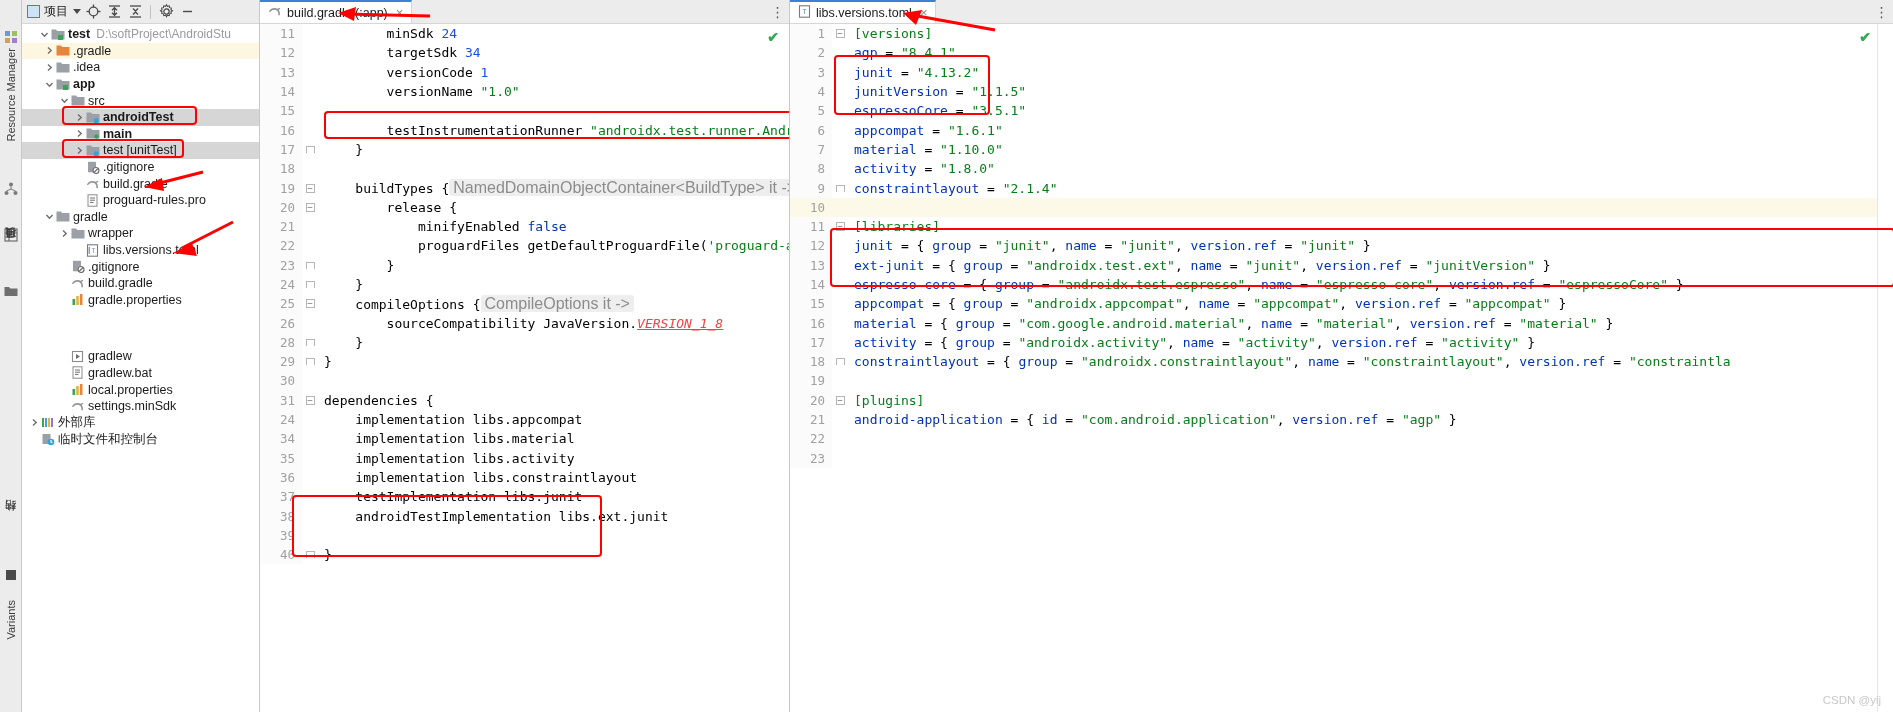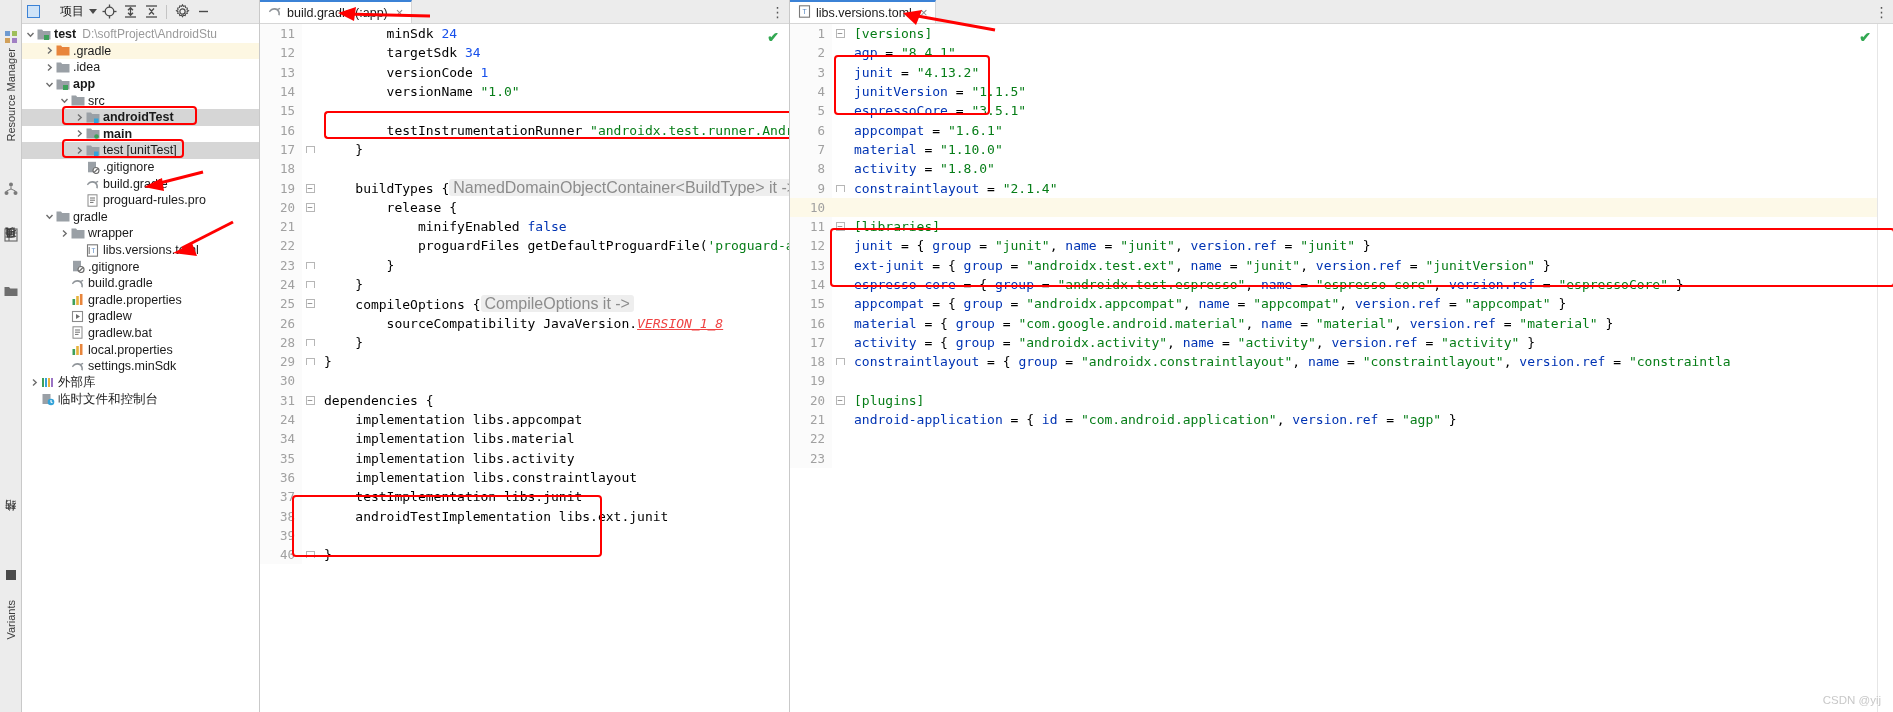--- a/index.html
+++ b/index.html
@@ -57,21 +57,21 @@
   .project-toolbar {
     height: 24px;
     display: flex;
     align-items: center;
     background: #ececec;
     border-bottom: 1px solid #d6d6d6;
     padding: 0 3px;
     gap: 3px;
   }
   .pt-label {
-    display: flex; align-items: center; gap: 20px;
+    display: flex; align-items: center; gap: 4px;
     font-size: 12px; color: #1b1b1b;
     padding: 0 2px;
   }
   .sq-icon {
     width: 13px; height: 13px;
     border: 1.6px solid #3b82d6;
     background: #cfe3f7;
     display: inline-block;
   }
   .caret-down {
@@ -340,21 +340,21 @@
           </svg>
       </div>
       <div class="tb-btn">
         <svg width="15" height="15" viewBox="0 0 15 15">
             <line x1="3" y1="7.5" x2="12" y2="7.5" stroke="#4a4a4a" stroke-width="1.4"></line>
           </svg>
       </div>
     </div>
 
     <div class="tree" id="tree">
-        <div class="row" style="padding-left: 2px;">
+        <div class="row" style="padding-left: 16px;">
           <span class="twisty">
             <svg width="9" height="9" viewBox="0 0 9 9">
               <polyline points="1.5,3 4.5,6.2 7.5,3" fill="none" stroke="#6e6e6e" stroke-width="1.4"></polyline>
             </svg>
           </span>
           <span class="ficon">
             <svg width="14" height="13" viewBox="0 0 14 13">
               <path d="M0.5 1.5 L5 1.5 L6.2 3 L13.5 3 L13.5 11.5 L0.5 11.5 Z" fill="#9aa0a6"></path>
               <rect x="7" y="7" width="5" height="5" fill="#3ea05a"></rect>
             </svg>
@@ -550,21 +550,21 @@
           <span class="twisty"></span>
           <span class="ficon">
             <svg width="13" height="13" viewBox="0 0 13 13">
               <rect x="1.5" y="6" width="2.6" height="6" fill="#3ea05a"></rect>
               <rect x="5.2" y="3" width="2.6" height="9" fill="#e8b33c"></rect>
               <rect x="8.9" y="1" width="2.6" height="11" fill="#e8853c"></rect>
             </svg>
           </span>
           <span class="lbl">gradle.properties</span>
         </div>
-        <div class="row" style="padding-left: 36px;">
+        <div class="row" style="padding-left: 36px; margin-top: 40px;">
           <span class="twisty"></span>
           <span class="ficon">
             <svg width="13" height="13" viewBox="0 0 13 13">
               <rect x="1.5" y="1.5" width="10" height="10" fill="none" stroke="#8b8b8b" stroke-width="1.1"></rect>
               <polygon points="5,4 9,6.5 5,9" fill="#6e6e6e"></polygon>
             </svg>
           </span>
           <span class="lbl">gradlew</span>
         </div>
         <div class="row" style="padding-left: 36px;">

